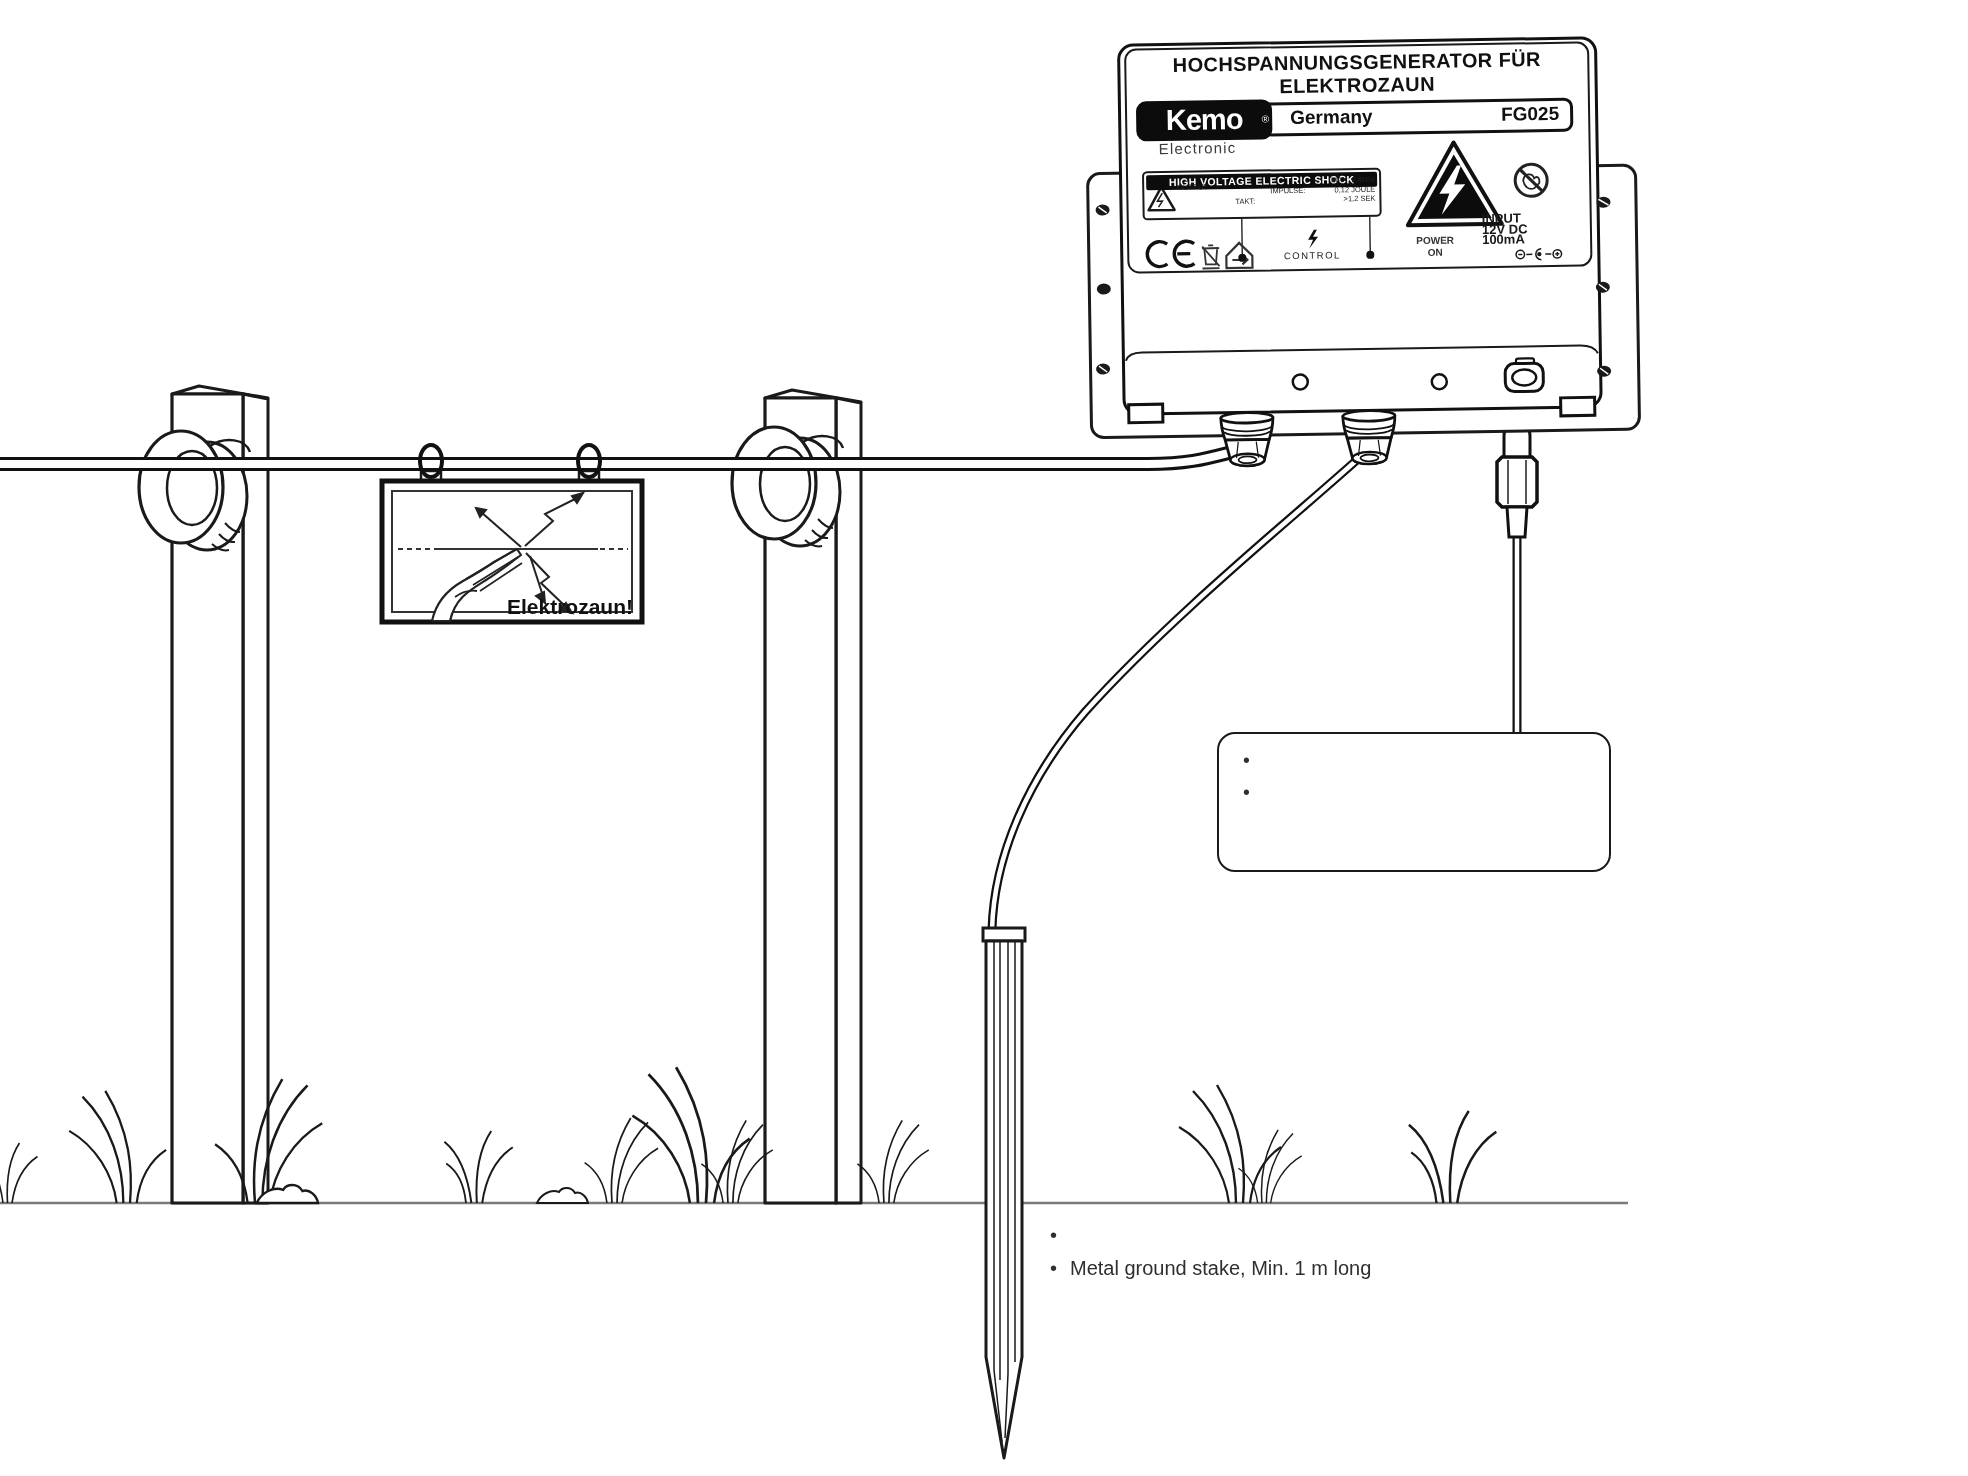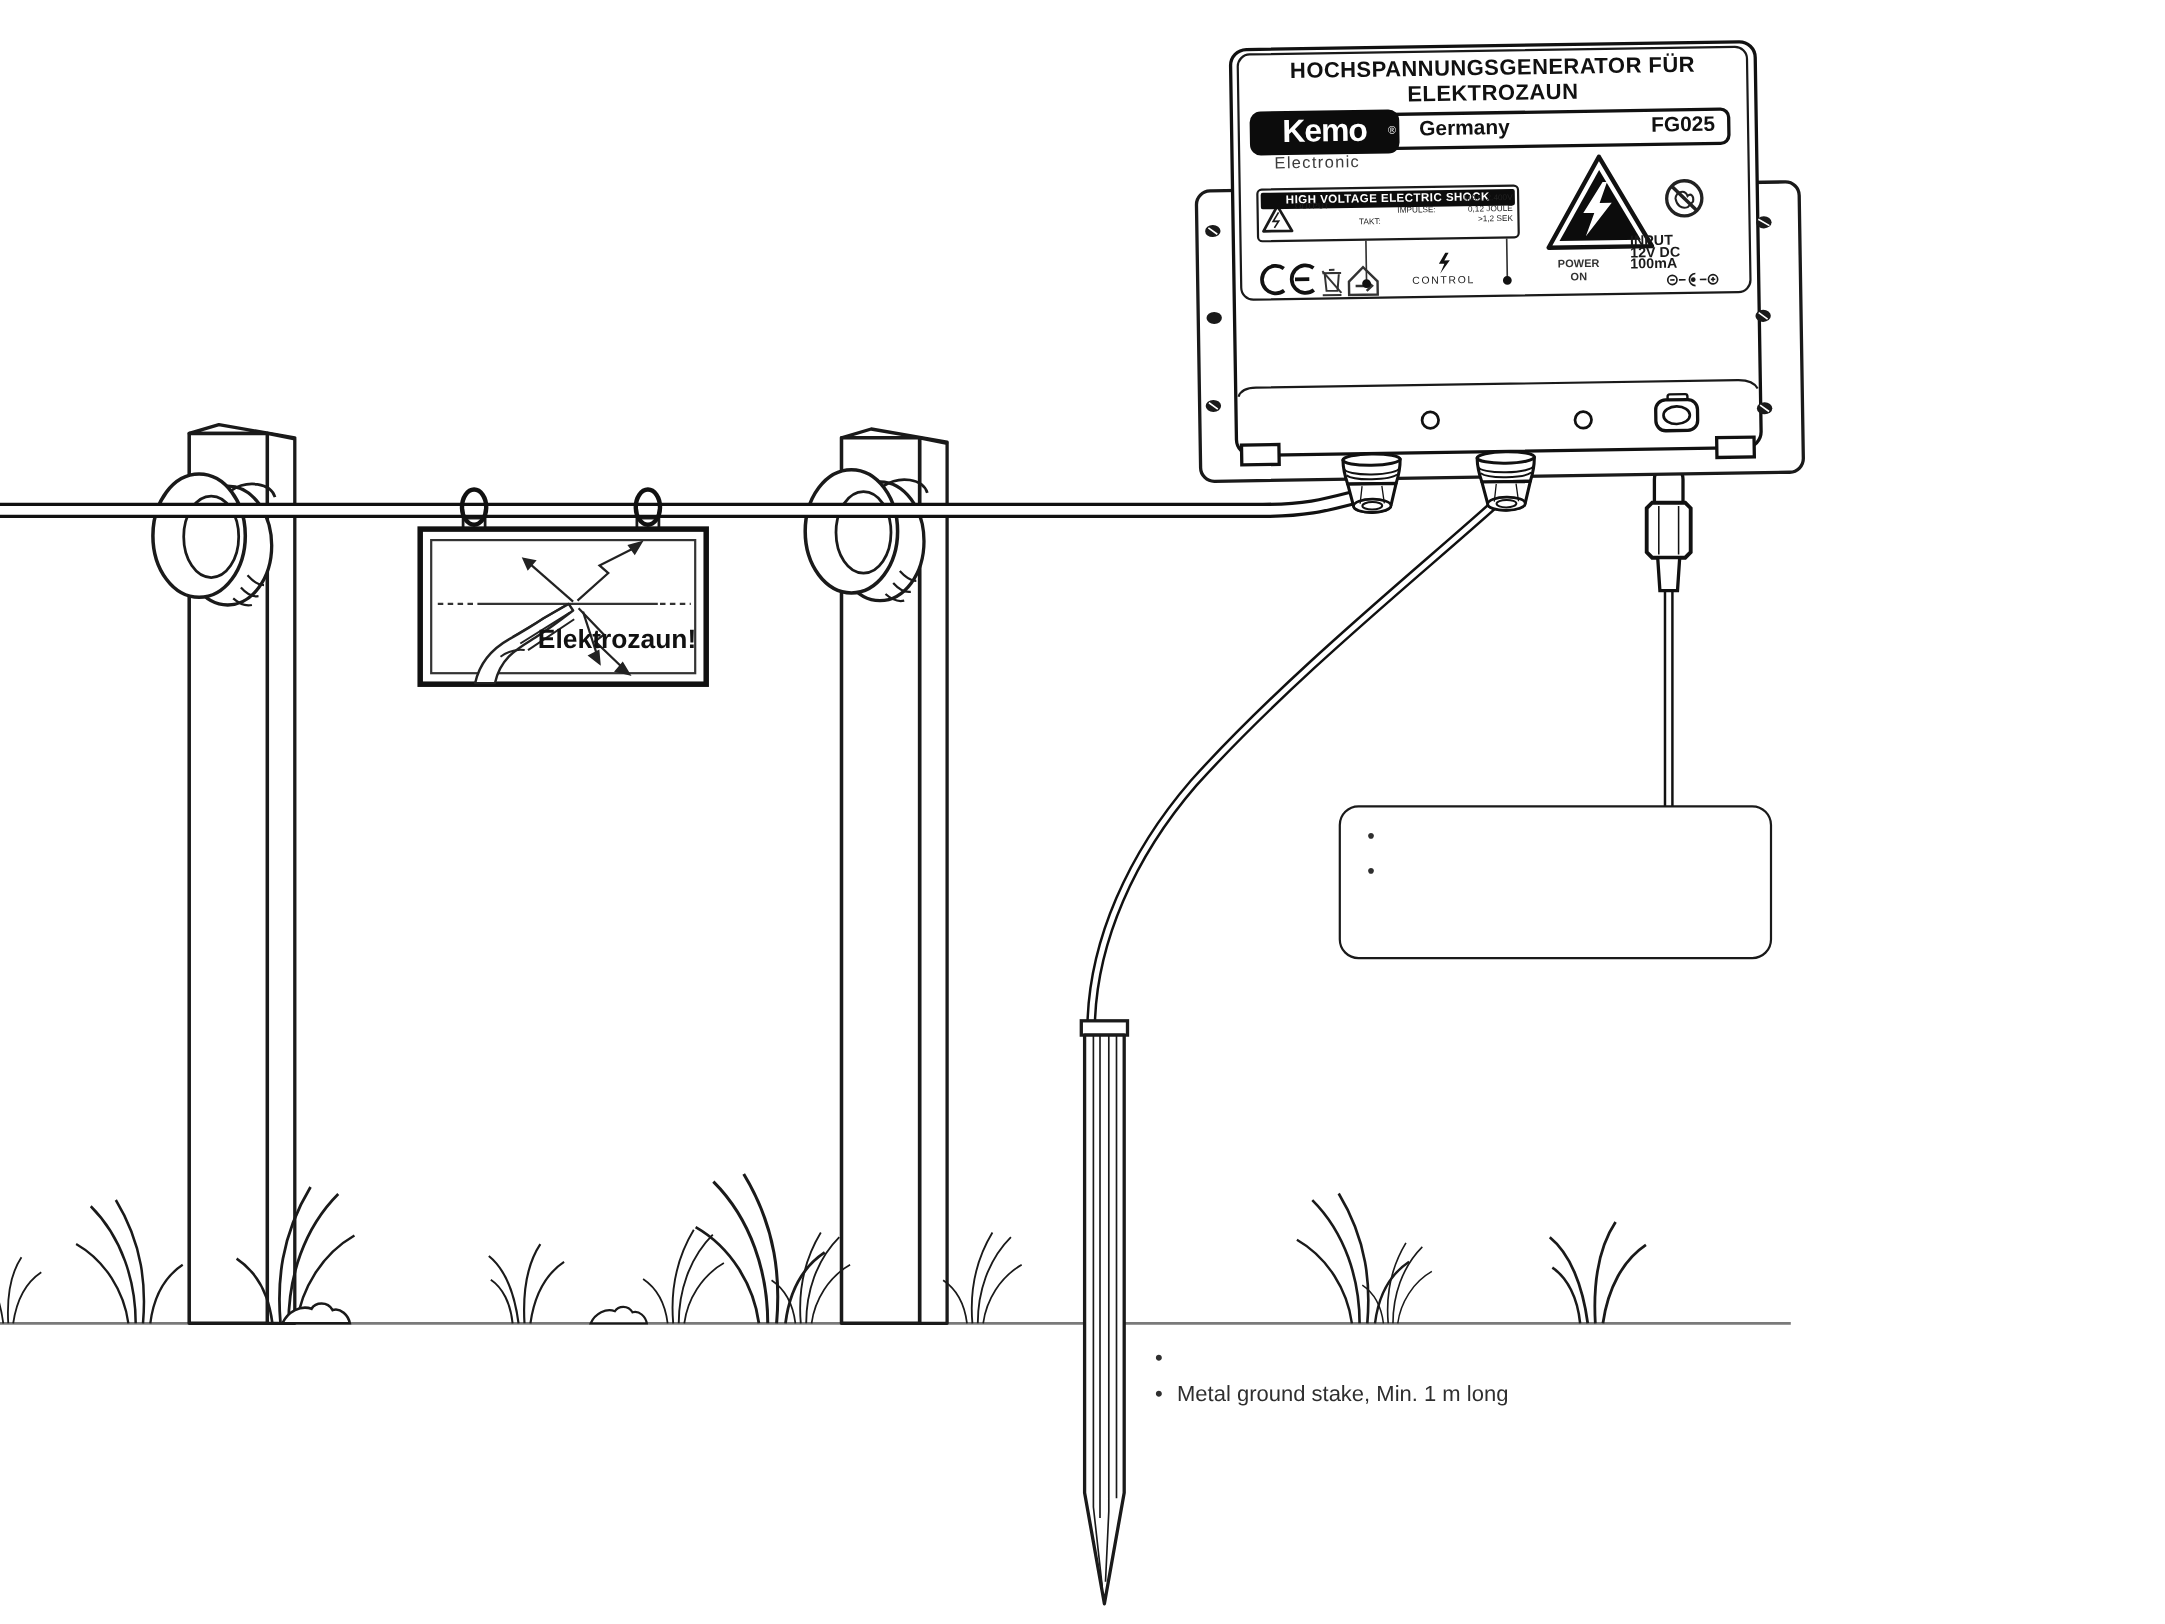--- a/index.html
+++ b/index.html
@@ -35,22 +35,22 @@
          font-size:10.5px;font-weight:bold;text-align:center;line-height:15px;letter-spacing:.4px;}
   .spec{position:absolute;font-size:7.5px;color:#222;line-height:9.5px;}
   .sp-values{width:80px;text-align:right;}
   .control{position:absolute;left:196px;top:224px;width:72px;text-align:center;
          font-size:9.5px;letter-spacing:1.5px;color:#222;}
   .power{position:absolute;left:327px;top:211px;width:56px;text-align:center;
          font-size:10px;font-weight:bold;line-height:11.5px;color:#333;}
   .input{position:absolute;left:402px;top:191px;width:78px;text-align:left;
          font-size:13px;font-weight:bold;line-height:10.5px;color:#1a1a1a;}
   
-  .signlabel{position:absolute;left:455px;top:568px;width:178px;text-align:right;z-index:3;
-         font-size:24px;font-weight:bold;color:#111;}
+  .signlabel{position:absolute;left:455px;top:595px;width:178px;text-align:right;z-index:3;
+         font-size:21px;font-weight:bold;color:#111;}
   .infobox{position:absolute;left:1217px;top:732px;width:394px;height:140px;z-index:3;
          border:2.5px solid #1a1a1a;border-radius:18px;background:#fff;box-sizing:border-box;
          padding:13px 8px 0 24px;}
   .b-item{display:flex;font-size:19.5px;line-height:26px;color:#2f2f2f;}
   .b-item + .b-item{margin-top:6px;}
   .b-dot{width:18px;flex:none;}
   .groundnote{position:absolute;left:1050px;top:1219px;width:600px;z-index:3;}
   .g-item{display:flex;font-size:20px;line-height:33px;color:#2f2f2f;}
   .g-dot{width:20px;flex:none;}
 </style>

